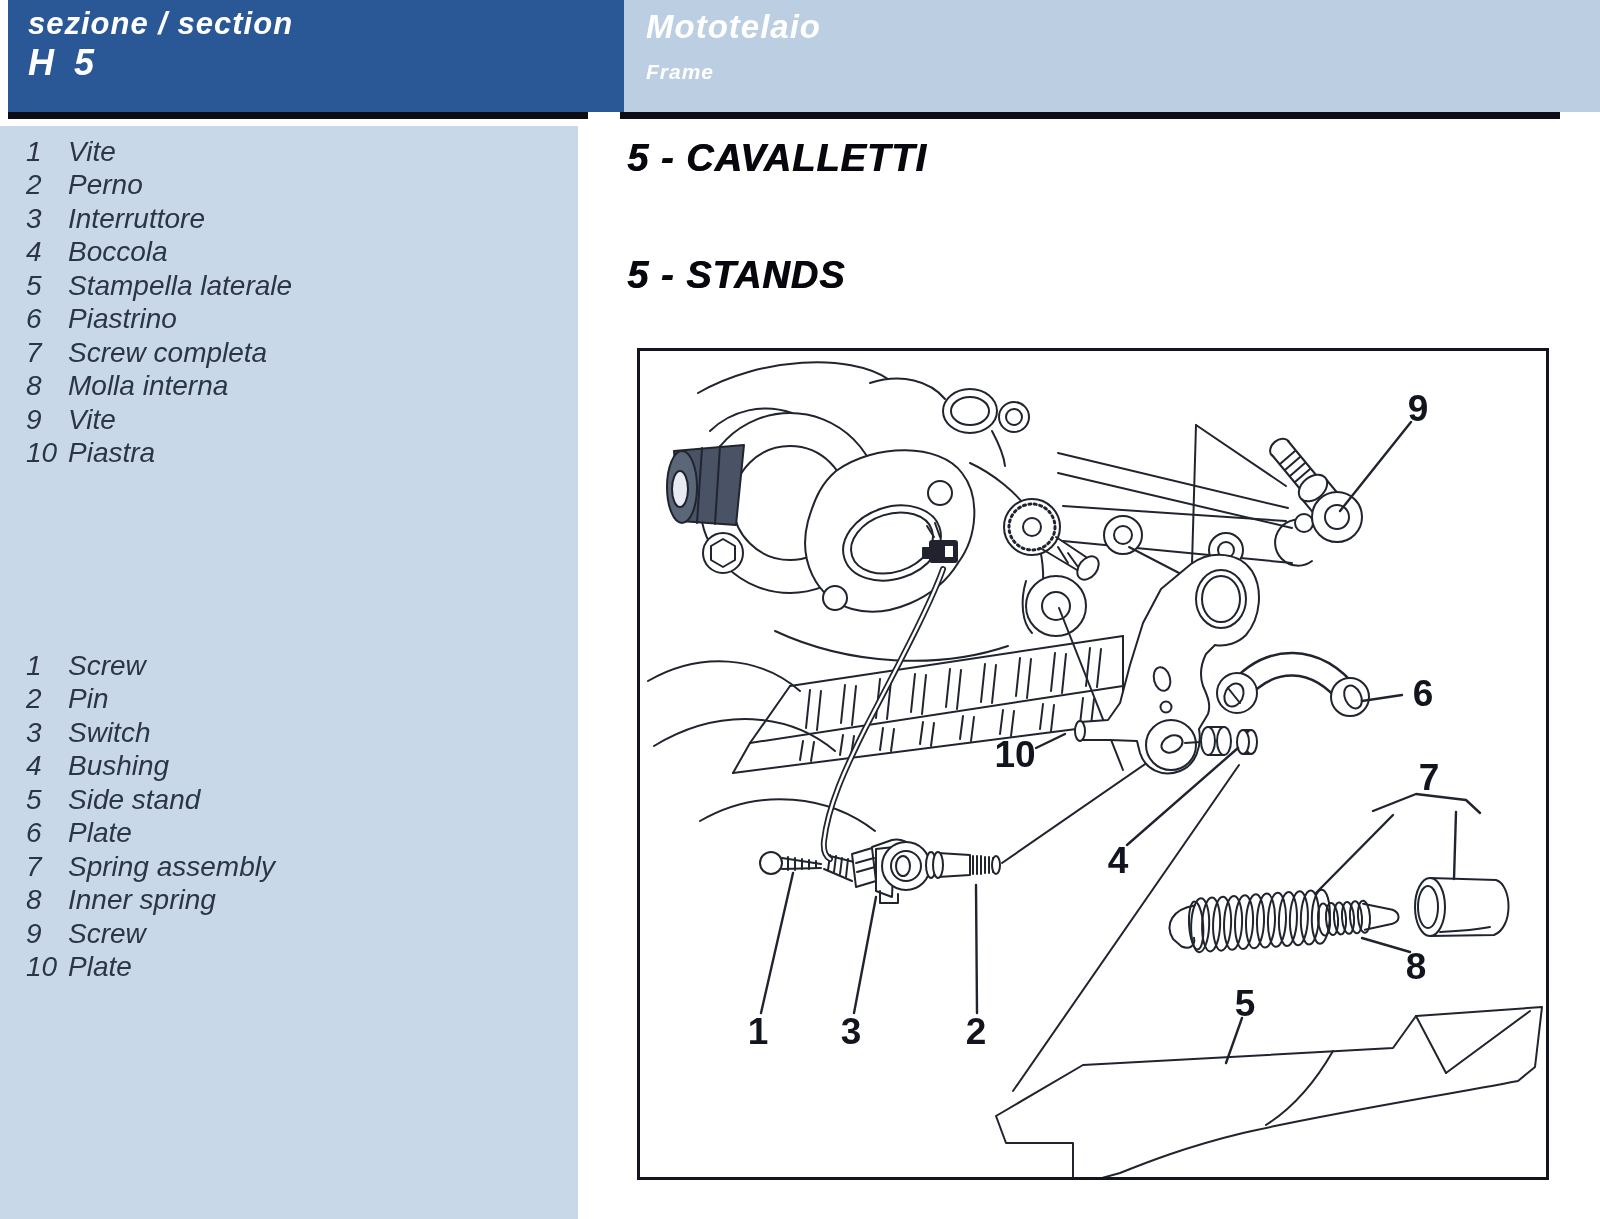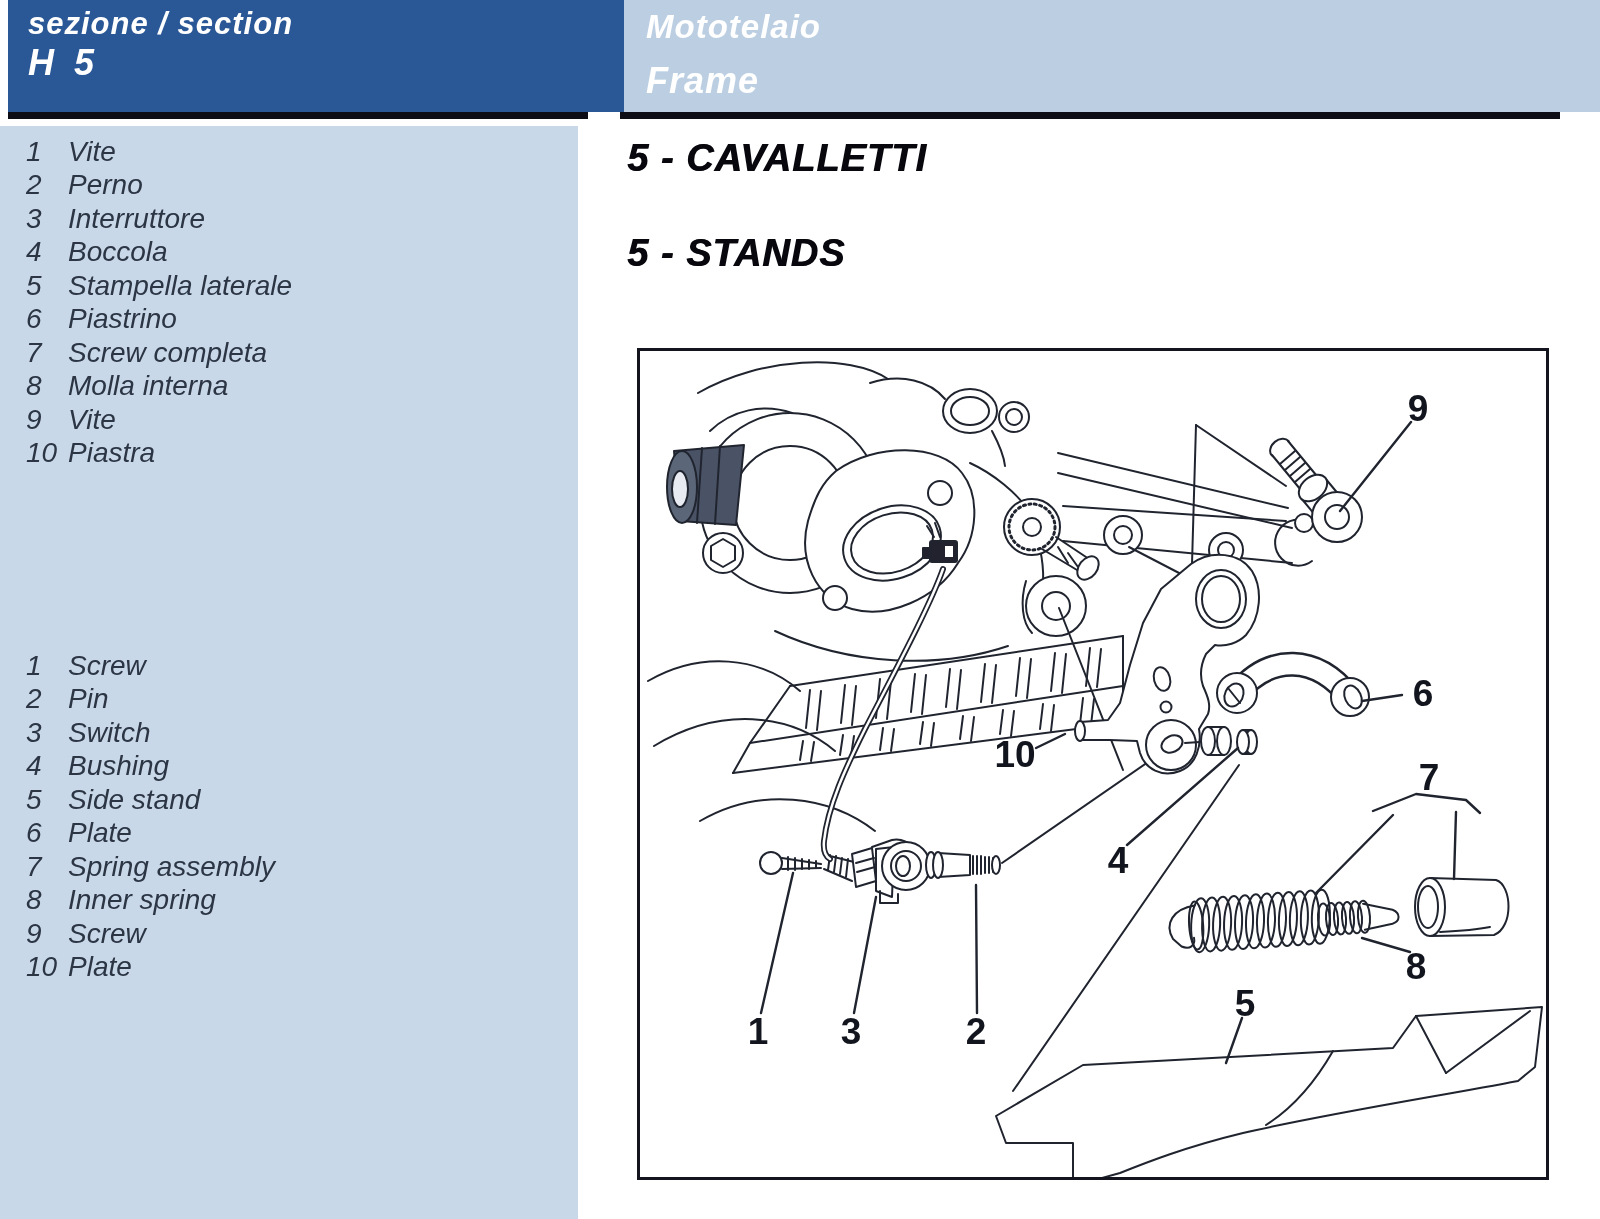--- a/index.html
+++ b/index.html
@@ -4,30 +4,30 @@
 <style>
   * { margin:0; padding:0; box-sizing:border-box; }
   html,body { width:1600px; height:1219px; background:#fff; font-family:"Liberation Sans",sans-serif; overflow:hidden; }
   .left-panel { position:absolute; left:0; top:126px; width:578px; height:1093px; background:var(--panel); }
   .section-box { position:absolute; left:8px; top:0; width:674px; height:112px; background:var(--header_box); color:#fff; font-style:italic; font-weight:bold; }
   .section-box .l1 { position:absolute; left:20px; top:6px; font-size:31px; letter-spacing:1px; }
   .section-box .l2 { position:absolute; left:20px; top:42px; font-size:36px; letter-spacing:5px; }
   .rule-left { position:absolute; left:8px; top:112px; width:580px; height:7px; background:var(--rule); }
   .right-band { position:absolute; left:624px; top:0; width:980px; height:112px; background:var(--band); color:#fff; font-style:italic; font-weight:bold; }
   .right-band .l1 { position:absolute; left:22px; top:8px; font-size:33px; letter-spacing:1px; }
-  .right-band .l2 { position:absolute; left:22px; top:60px; font-size:36px; letter-spacing:1px; }
+  .right-band .l2 { position:absolute; left:22px; top:60px; font-size:21px; letter-spacing:1px; }
   .rule-right { position:absolute; left:620px; top:112px; width:940px; height:7px; background:var(--rule); }
   .parts-list { position:absolute; font-style:italic; color:var(--list_text); font-size:28px; }
   .parts-list .row { display:flex; height:33.5px; align-items:center; }
   .parts-list .num { width:42px; flex:none; }
   #list-it { left:26px; top:135px; }
   #list-en { left:26px; top:649px; }
   .fig-title { position:absolute; left:627px; font-size:38px; font-weight:bold; font-style:italic; color:#07070d; letter-spacing:1px; text-shadow:0.8px 0 0 #07070d; }
   #title-it { top:137px; }
-  #title-en { top:232px; }
+  #title-en { top:254px; }
   .diagram { position:absolute; left:637px; top:348px; width:912px; height:832px; border:3px solid #14141e; background:#fff; }
   svg { display:block; }
   .callout { font-family:"Liberation Sans",sans-serif; font-weight:bold; font-size:37px; fill:#12151d; }
 </style>
 </head>
 <body>
 
 <div class="left-panel"></div>
 
 <div class="section-box">

